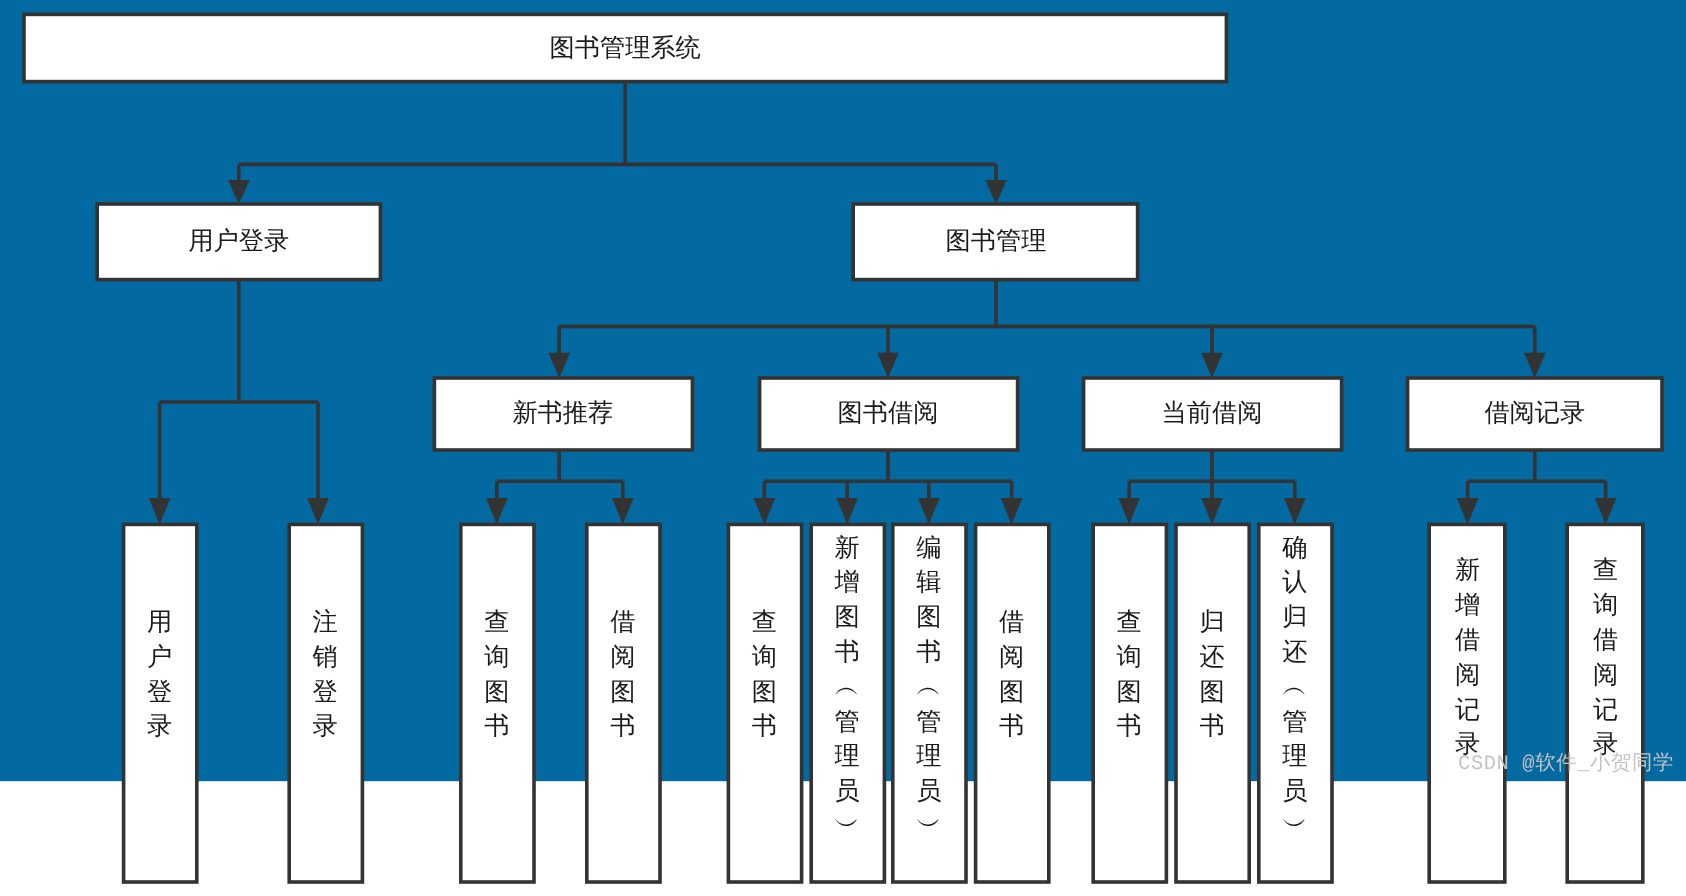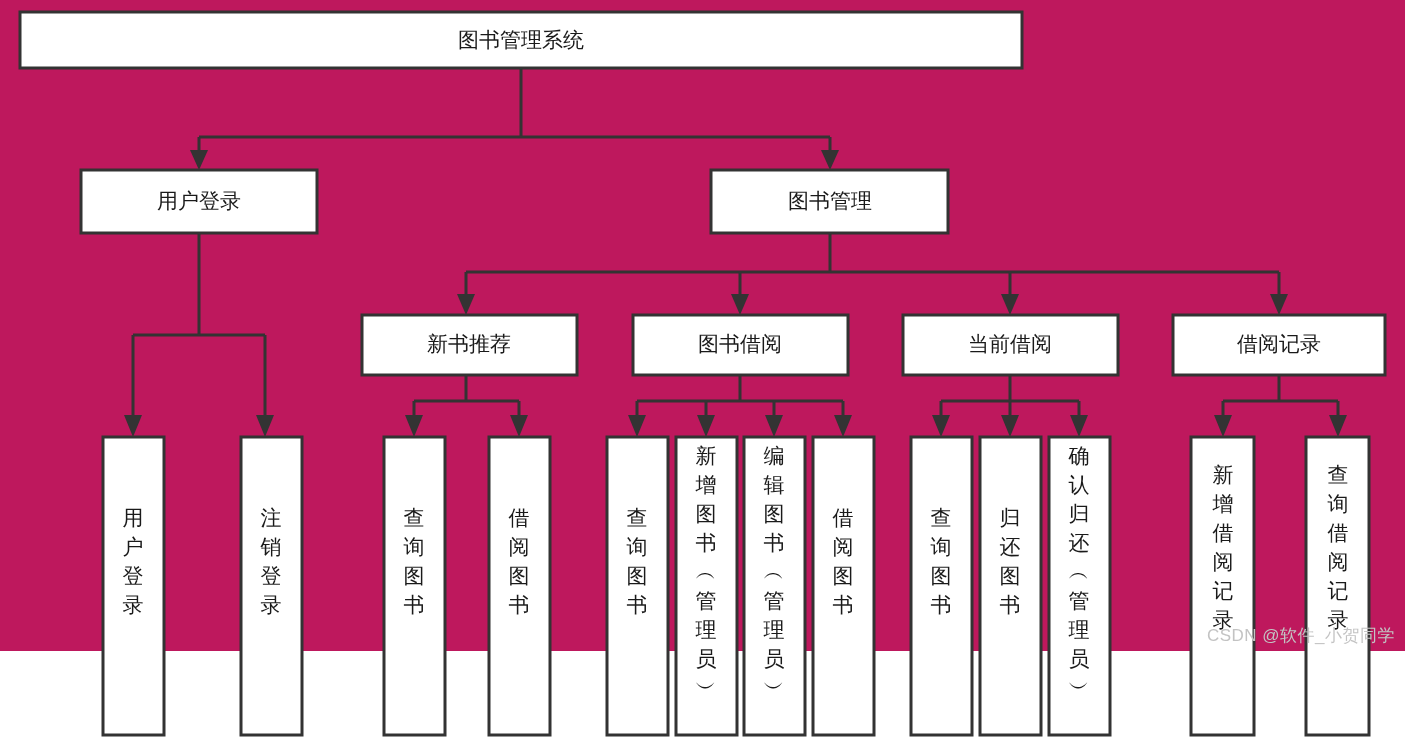--- a/index.html
+++ b/index.html
@@ -11,21 +11,21 @@
     width: 1405px;
     height: 747px;
     font-family: "Liberation Sans", "DejaVu Sans", sans-serif;
     overflow: hidden;
     position: relative;
   }
   #diagram-root {
     position: relative;
     width: 1405px;
     height: 651px;
-    background: #be185d;
+    background: #0369a1;
   }
   svg#flow {
     position: absolute;
     top: 0;
     left: 0;
     width: 1405px;
     height: 747px;
     display: block;
   }
   .node-box {
@@ -53,21 +53,21 @@
   .node-label-v {
     font-family: "Liberation Sans", "DejaVu Sans", sans-serif;
     font-size: 21px;
     fill: #1a1a1a;
     text-anchor: middle;
   }
   .watermark {
     position: absolute;
     right: 10px;
     bottom: 4px;
-    font-family: Liberation Sans, sans-serif;
+    font-family: Liberation Mono, monospace;
     font-size: 17px;
     color: #c3c3c3;
     letter-spacing: 0.5px;
     white-space: nowrap;
     pointer-events: none;
   }
 </style>
 </head>
 <body>
 

